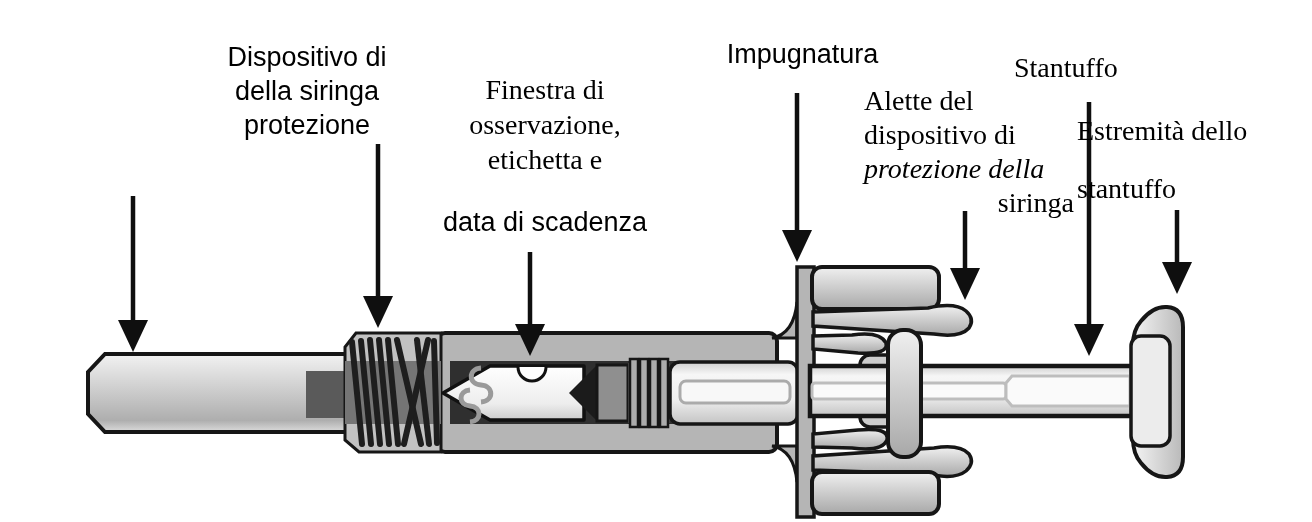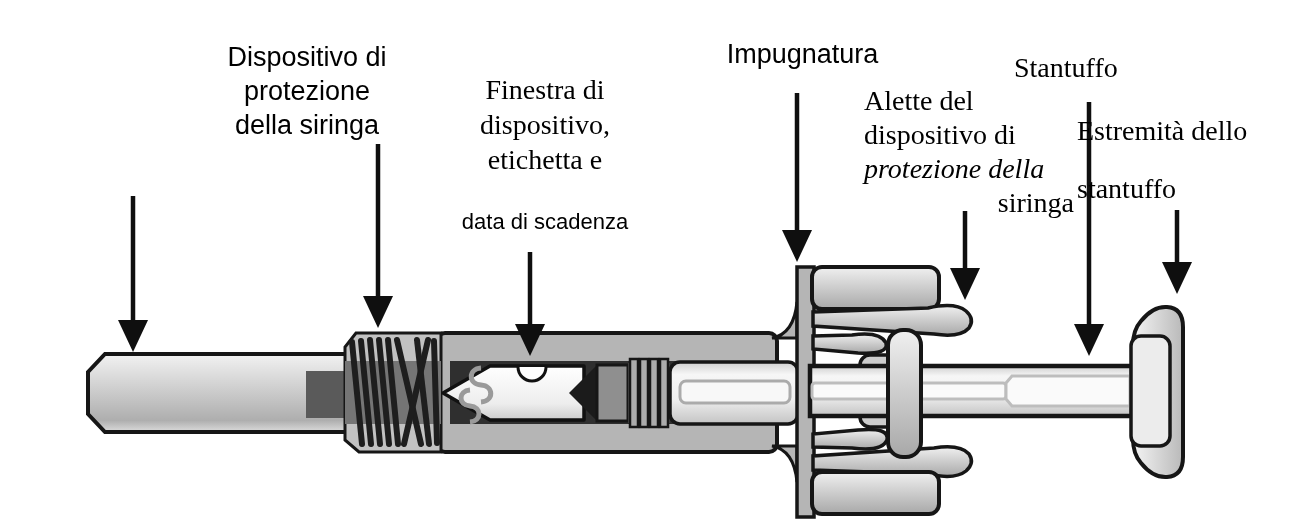--- a/index.html
+++ b/index.html
@@ -7,21 +7,21 @@
     position:relative; width:1312px; height:522px;
     background:#ffffff; overflow:hidden;
     font-family:"Liberation Sans","DejaVu Sans",sans-serif;
     color:#000;
   }
   .lbl { position:absolute; white-space:nowrap; }
   .lbl .ln { display:block; white-space:nowrap; }
   .sans { font-family:"Liberation Sans","DejaVu Sans",sans-serif; font-size:27px; line-height:34px; }
   .serif { font-family:"Liberation Serif","DejaVu Serif",serif; font-size:28px; line-height:35px; }
   .center { text-align:center; }
-  .expiry { display:block; margin-top:28px; font-family:"Liberation Sans","DejaVu Sans",sans-serif; font-size:22px; line-height:34px; }
+  .expiry { display:block; margin-top:28px; font-family:"Liberation Sans","DejaVu Sans",sans-serif; font-size:27px; line-height:34px; }
   .gap-lines .ln { line-height:58px; }
   svg.draw { position:absolute; left:0; top:0; }
 </style>
 </head>
 <body>
 
 <div class="stage">
 
   <svg class="draw" width="1312" height="522" viewBox="0 0 1312 522">
     <defs>
@@ -153,27 +153,27 @@
       <g>
         <line x1="1177" y1="210" x2="1177" y2="264"></line>
           <polygon points="1162,262 1192,262 1177,294" stroke="none"></polygon>
       </g>
     </g>
   </svg>
 
 
   <div class="lbl sans center" style="left:197px; top:40px; width:220px;">
     <span class="ln">Dispositivo di</span>
+    <span class="ln">della siringa</span>
     <span class="ln">protezione</span>
-    <span class="ln">della siringa</span>
   </div>
 
   <div class="lbl serif center" style="left:425px; top:56px; width:240px;margin-top:16px;">
     <span class="ln">Finestra di</span>
-    <span class="ln">dispositivo,</span>
+    <span class="ln">osservazione,</span>
     <span class="ln">etichetta e</span>
     <span class="expiry">data di scadenza</span>
   </div>
 
   <div class="lbl sans center" style="left:705px; top:37px; width:195px;">
     <span class="ln">Impugnatura</span>
   </div>
 
   <div class="lbl serif" style="left:864px; top:84px; width:210px; line-height:34px;">
     <span class="ln" style="line-height:34px;">Alette del</span>

